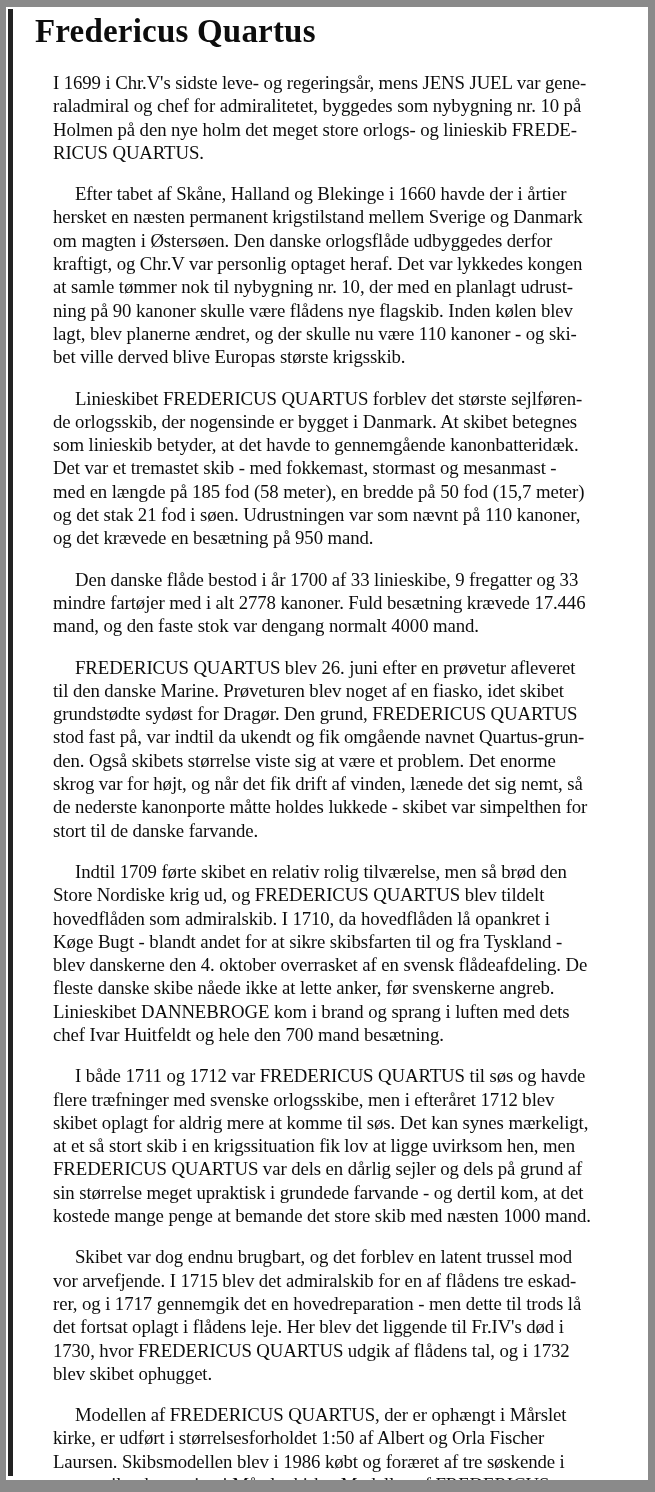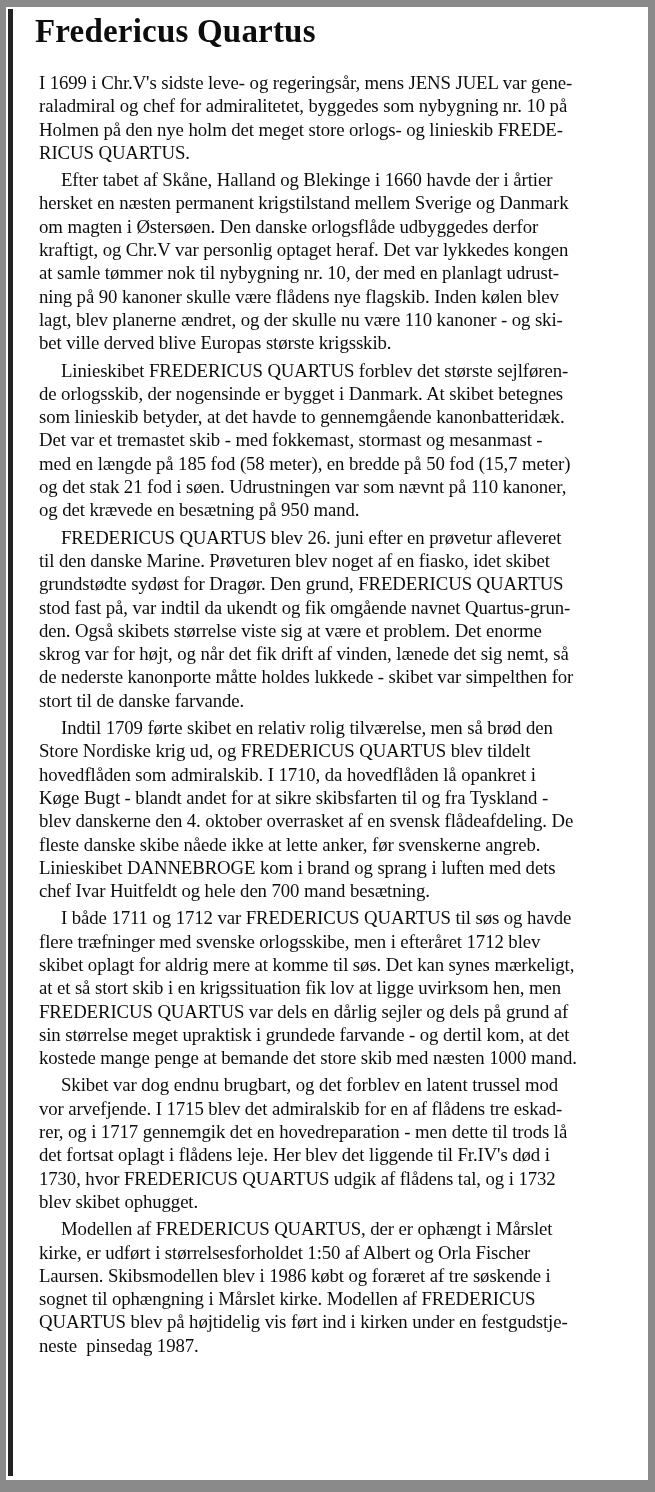--- a/index.html
+++ b/index.html
@@ -42,21 +42,21 @@
     width: 596px;
   }
   h1.doc-title {
     font-size: 33px;
     font-weight: bold;
     line-height: 40px;
     margin: 0 0 20px 0;
     letter-spacing: 0.2px;
   }
   p.para {
-    margin: 4px;
+    margin: 18px;
     font-size: 18.8px;
     line-height: 23.3px;
     letter-spacing: -0.1px;
     white-space: pre;           
   }
   p.para.indent {
     text-indent: 22px;
   }
 </style>
 </head>
@@ -78,20 +78,23 @@
 ning på 90 kanoner skulle være flådens nye flagskib. Inden kølen blev
 lagt, blev planerne ændret, og der skulle nu være 110 kanoner - og ski-
 bet ville derved blive Europas største krigsskib.</p>
     <p class="para indent">Linieskibet FREDERICUS QUARTUS forblev det største sejlføren-
 de orlogsskib, der nogensinde er bygget i Danmark. At skibet betegnes
 som linieskib betyder, at det havde to gennemgående kanonbatteridæk.
 Det var et tremastet skib - med fokkemast, stormast og mesanmast -
 med en længde på 185 fod (58 meter), en bredde på 50 fod (15,7 meter)
 og det stak 21 fod i søen. Udrustningen var som nævnt på 110 kanoner,
 og det krævede en besætning på 950 mand.</p>
+    <p class="para indent">Den danske flåde bestod i år 1700 af 33 linieskibe, 9 fregatter og 33
+mindre fartøjer med i alt 2778 kanoner. Fuld besætning krævede 17.446
+mand, og den faste stok var dengang normalt 4000 mand.</p>
     <p class="para indent">FREDERICUS QUARTUS blev 26. juni efter en prøvetur afleveret
 til den danske Marine. Prøveturen blev noget af en fiasko, idet skibet
 grundstødte sydøst for Dragør. Den grund, FREDERICUS QUARTUS
 stod fast på, var indtil da ukendt og fik omgående navnet Quartus-grun-
 den. Også skibets størrelse viste sig at være et problem. Det enorme
 skrog var for højt, og når det fik drift af vinden, lænede det sig nemt, så
 de nederste kanonporte måtte holdes lukkede - skibet var simpelthen for
 stort til de danske farvande.</p>
     <p class="para indent">Indtil 1709 førte skibet en relativ rolig tilværelse, men så brød den
 Store Nordiske krig ud, og FREDERICUS QUARTUS blev tildelt

